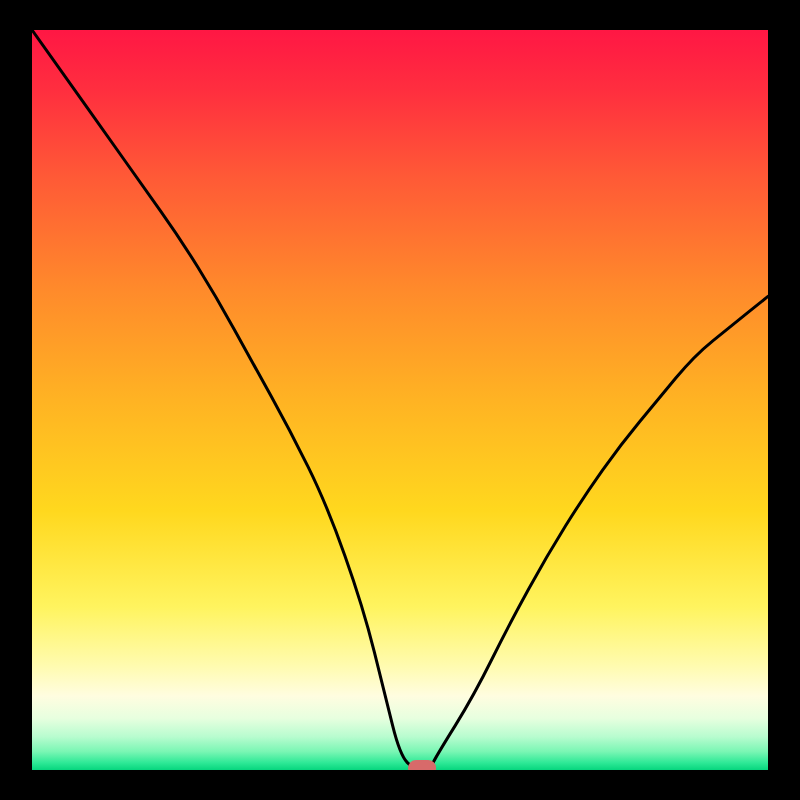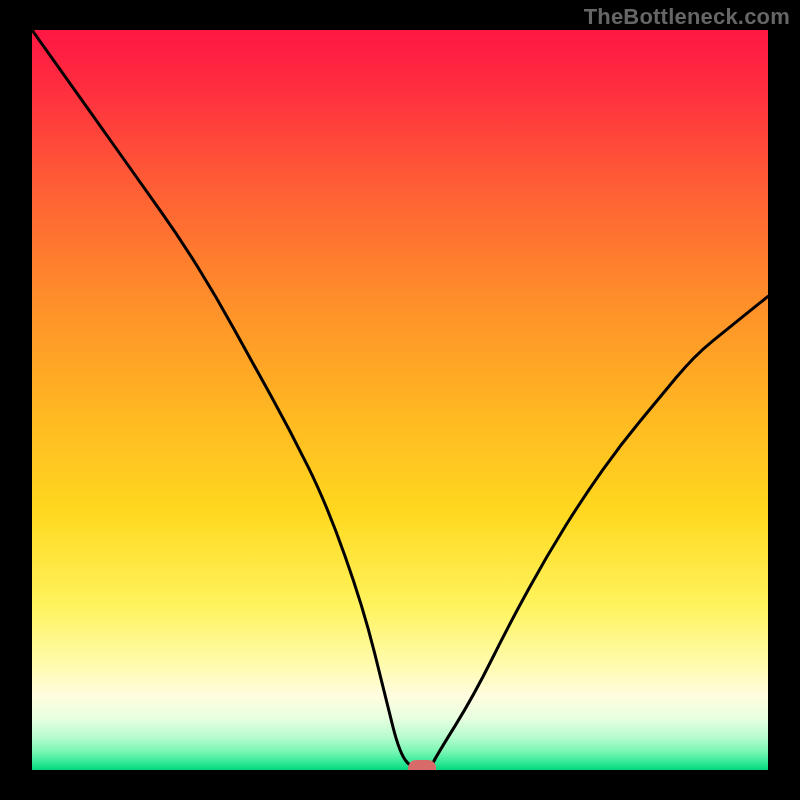--- a/index.html
+++ b/index.html
@@ -37,21 +37,20 @@
   .plot-area svg {
     display: block;
     width: 100%;
     height: 100%;
   }
 </style>
 </head>
 <body>
 
 <div class="frame">
-  <div class="watermark">TheBottleneck.com</div>
 
   <div class="plot-area">
     <svg viewBox="0 0 736 740" preserveAspectRatio="none">
       <defs>
         <linearGradient id="bg-grad" x1="0" y1="0" x2="0" y2="1">
             <stop offset="0%" stop-color="#ff1744"></stop>
             <stop offset="8%" stop-color="#ff2e3f"></stop>
             <stop offset="20%" stop-color="#ff5a36"></stop>
             <stop offset="35%" stop-color="#ff8a2b"></stop>
             <stop offset="50%" stop-color="#ffb323"></stop>

